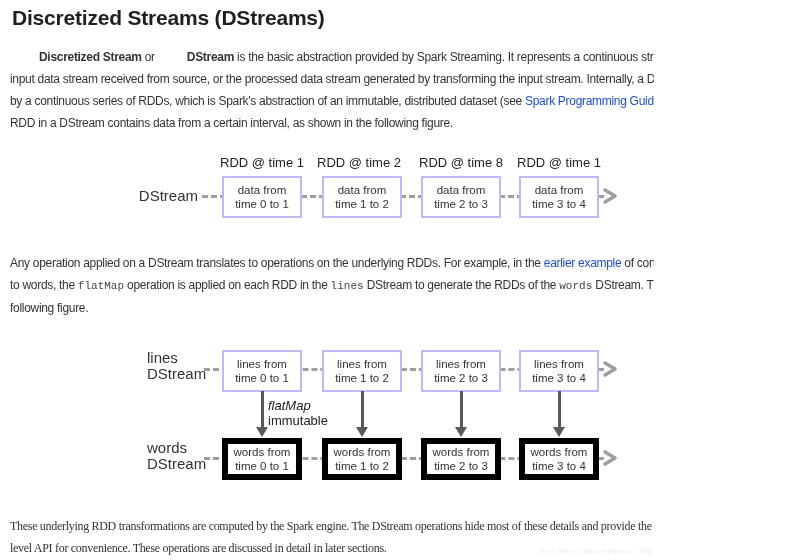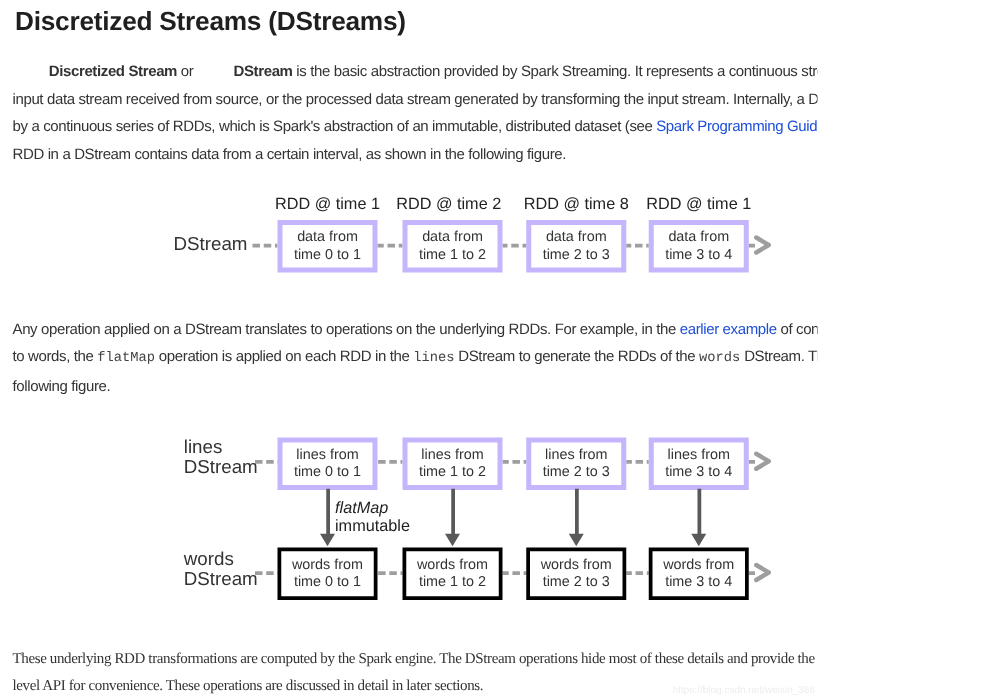--- a/index.html
+++ b/index.html
@@ -23,22 +23,22 @@
 
   .dashline { position:absolute; height:0; border-top:3px dashed #9e9e9e; z-index:0; }
   .chev { position:absolute; z-index:0; }
 
   .dbox {
     position:absolute; width:80px; height:42px; z-index:2;
     background:#fff; display:flex; flex-direction:column;
     align-items:center; justify-content:center;
     font-size:11.5px; line-height:14px; color:#333; text-align:center;
   }
-  .dbox.green { border:4px solid #c4b5fd; }
-  .dbox.blue  { border:3px solid #000000; }
+  .dbox.green { border:2px solid #c4b5fd; }
+  .dbox.blue  { border:6px solid #000000; }
 
   .box-header {
     position:absolute; width:98px; text-align:center; z-index:2;
     font-size:13px; color:#222; white-space:nowrap;
   }
   .stream-label { position:absolute; font-size:15px; color:#333; line-height:16px; z-index:2; }
 
   .varrow-line { position:absolute; width:2.5px; background:#595959; z-index:3; }
   .varrow-head {
     position:absolute; width:0; height:0; z-index:3;

